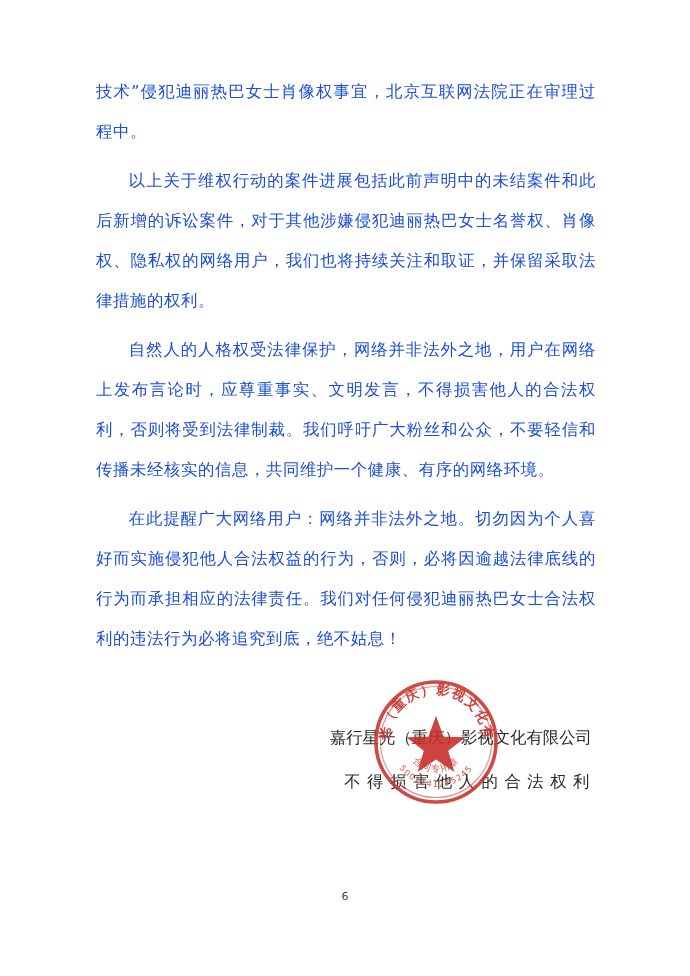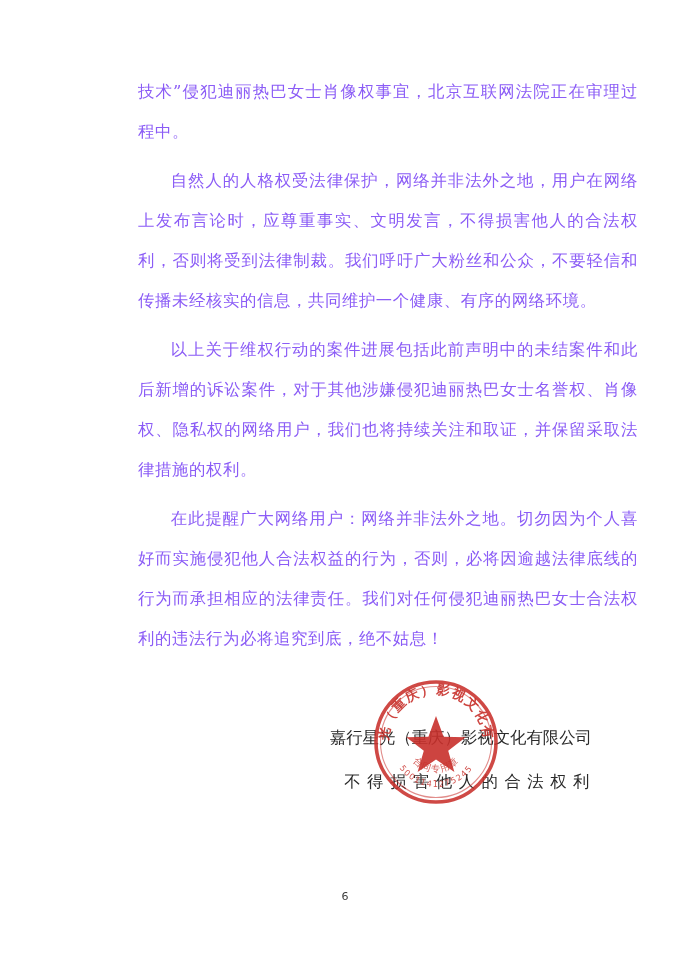--- a/index.html
+++ b/index.html
@@ -15,26 +15,25 @@
     overflow: hidden;
     box-sizing: border-box;
   }
   .body-text {
     position: absolute;
     left: 96px;
     top: 72px;
     width: 500px;
     font-family: "DejaVu Serif", "Liberation Serif", serif;
     font-size: 16.4px;
-    color: #8b5cf6;
+    color: #1d4ed8;
     text-align: justify;
     text-justify: inter-character;
     line-height: 40px;
     letter-spacing: 0.6px;
-    margin-left: 42px;
   }
   .para {
     margin: 0 0 9px 0;
     text-align: justify;
     text-justify: inter-character;
     text-align-last: left;
   }
   .para.indent {
     text-indent: 2em;
   }
@@ -116,22 +115,22 @@
     color: #3b3b3b;
   }
 </style>
 </head>
 <body>
 
 <div class="page">
 
   <div class="body-text">
     <p class="para justify-all">技术”侵犯迪丽热巴女士肖像权事宜，北京互联网法院正在审理过程中。</p>
+    <p class="para indent justify-all">以上关于维权行动的案件进展包括此前声明中的未结案件和此后新增的诉讼案件，对于其他涉嫌侵犯迪丽热巴女士名誉权、肖像权、隐私权的网络用户，我们也将持续关注和取证，并保留采取法律措施的权利。</p>
     <p class="para indent justify-all">自然人的人格权受法律保护，网络并非法外之地，用户在网络上发布言论时，应尊重事实、文明发言，不得损害他人的合法权利，否则将受到法律制裁。我们呼吁广大粉丝和公众，不要轻信和传播未经核实的信息，共同维护一个健康、有序的网络环境。</p>
-    <p class="para indent justify-all">以上关于维权行动的案件进展包括此前声明中的未结案件和此后新增的诉讼案件，对于其他涉嫌侵犯迪丽热巴女士名誉权、肖像权、隐私权的网络用户，我们也将持续关注和取证，并保留采取法律措施的权利。</p>
     <p class="para indent justify-all">在此提醒广大网络用户：网络并非法外之地。切勿因为个人喜好而实施侵犯他人合法权益的行为，否则，必将因逾越法律底线的行为而承担相应的法律责任。我们对任何侵犯迪丽热巴女士合法权利的违法行为必将追究到底，绝不姑息！</p>
   </div>
 
   <div class="sign-block">
     <div class="sign-line">嘉行星光（重庆）影视文化有限公司</div>
     <div class="sign-line date">不得损害他人的合法权利</div>
   </div>
 
   <div class="seal">
     <svg viewBox="0 0 128 128" xmlns="http://www.w3.org/2000/svg">

